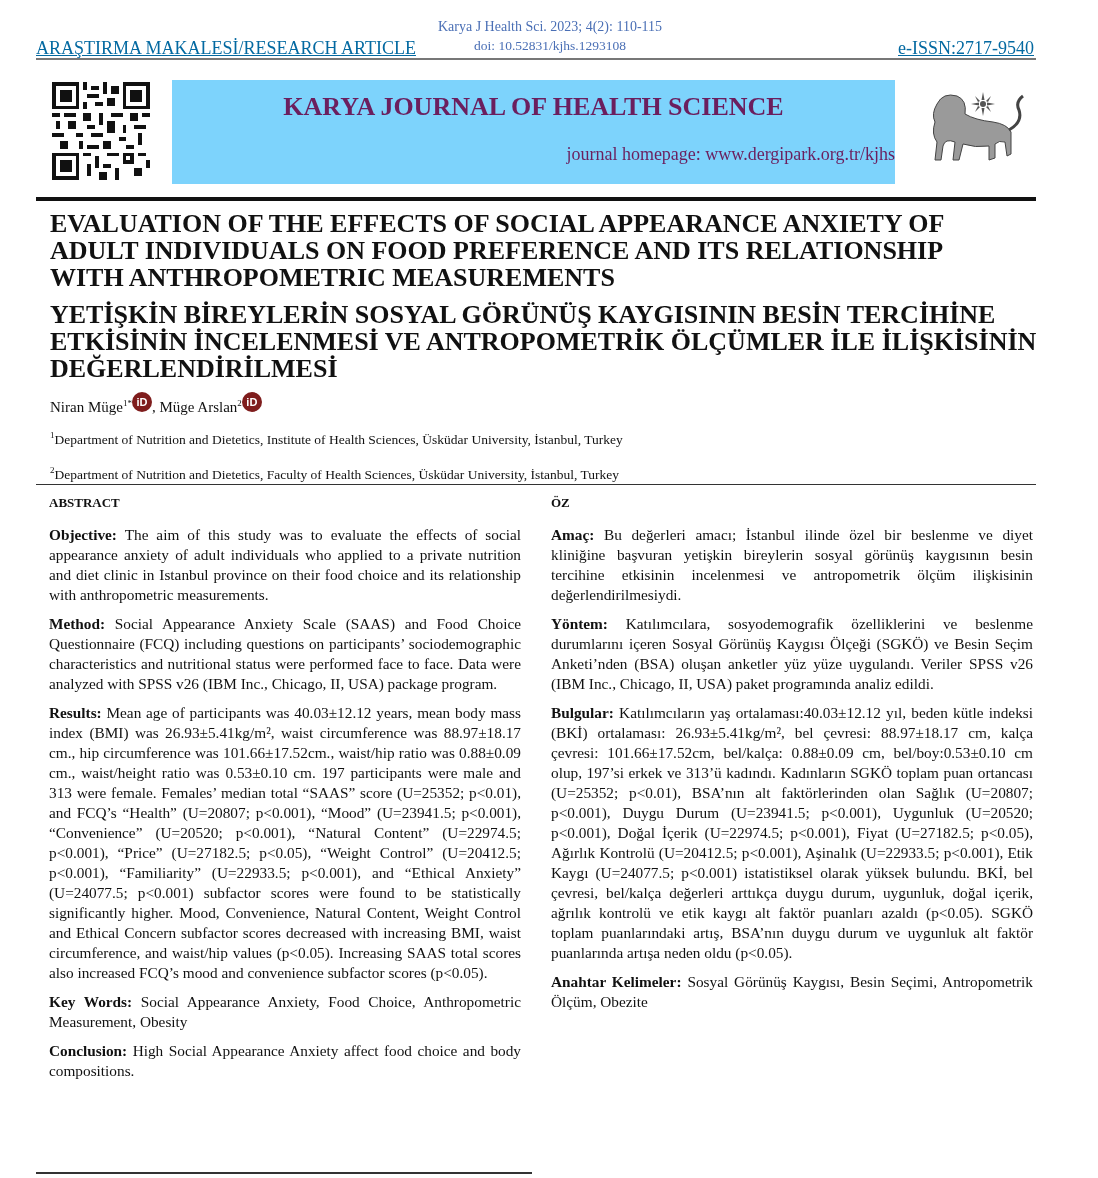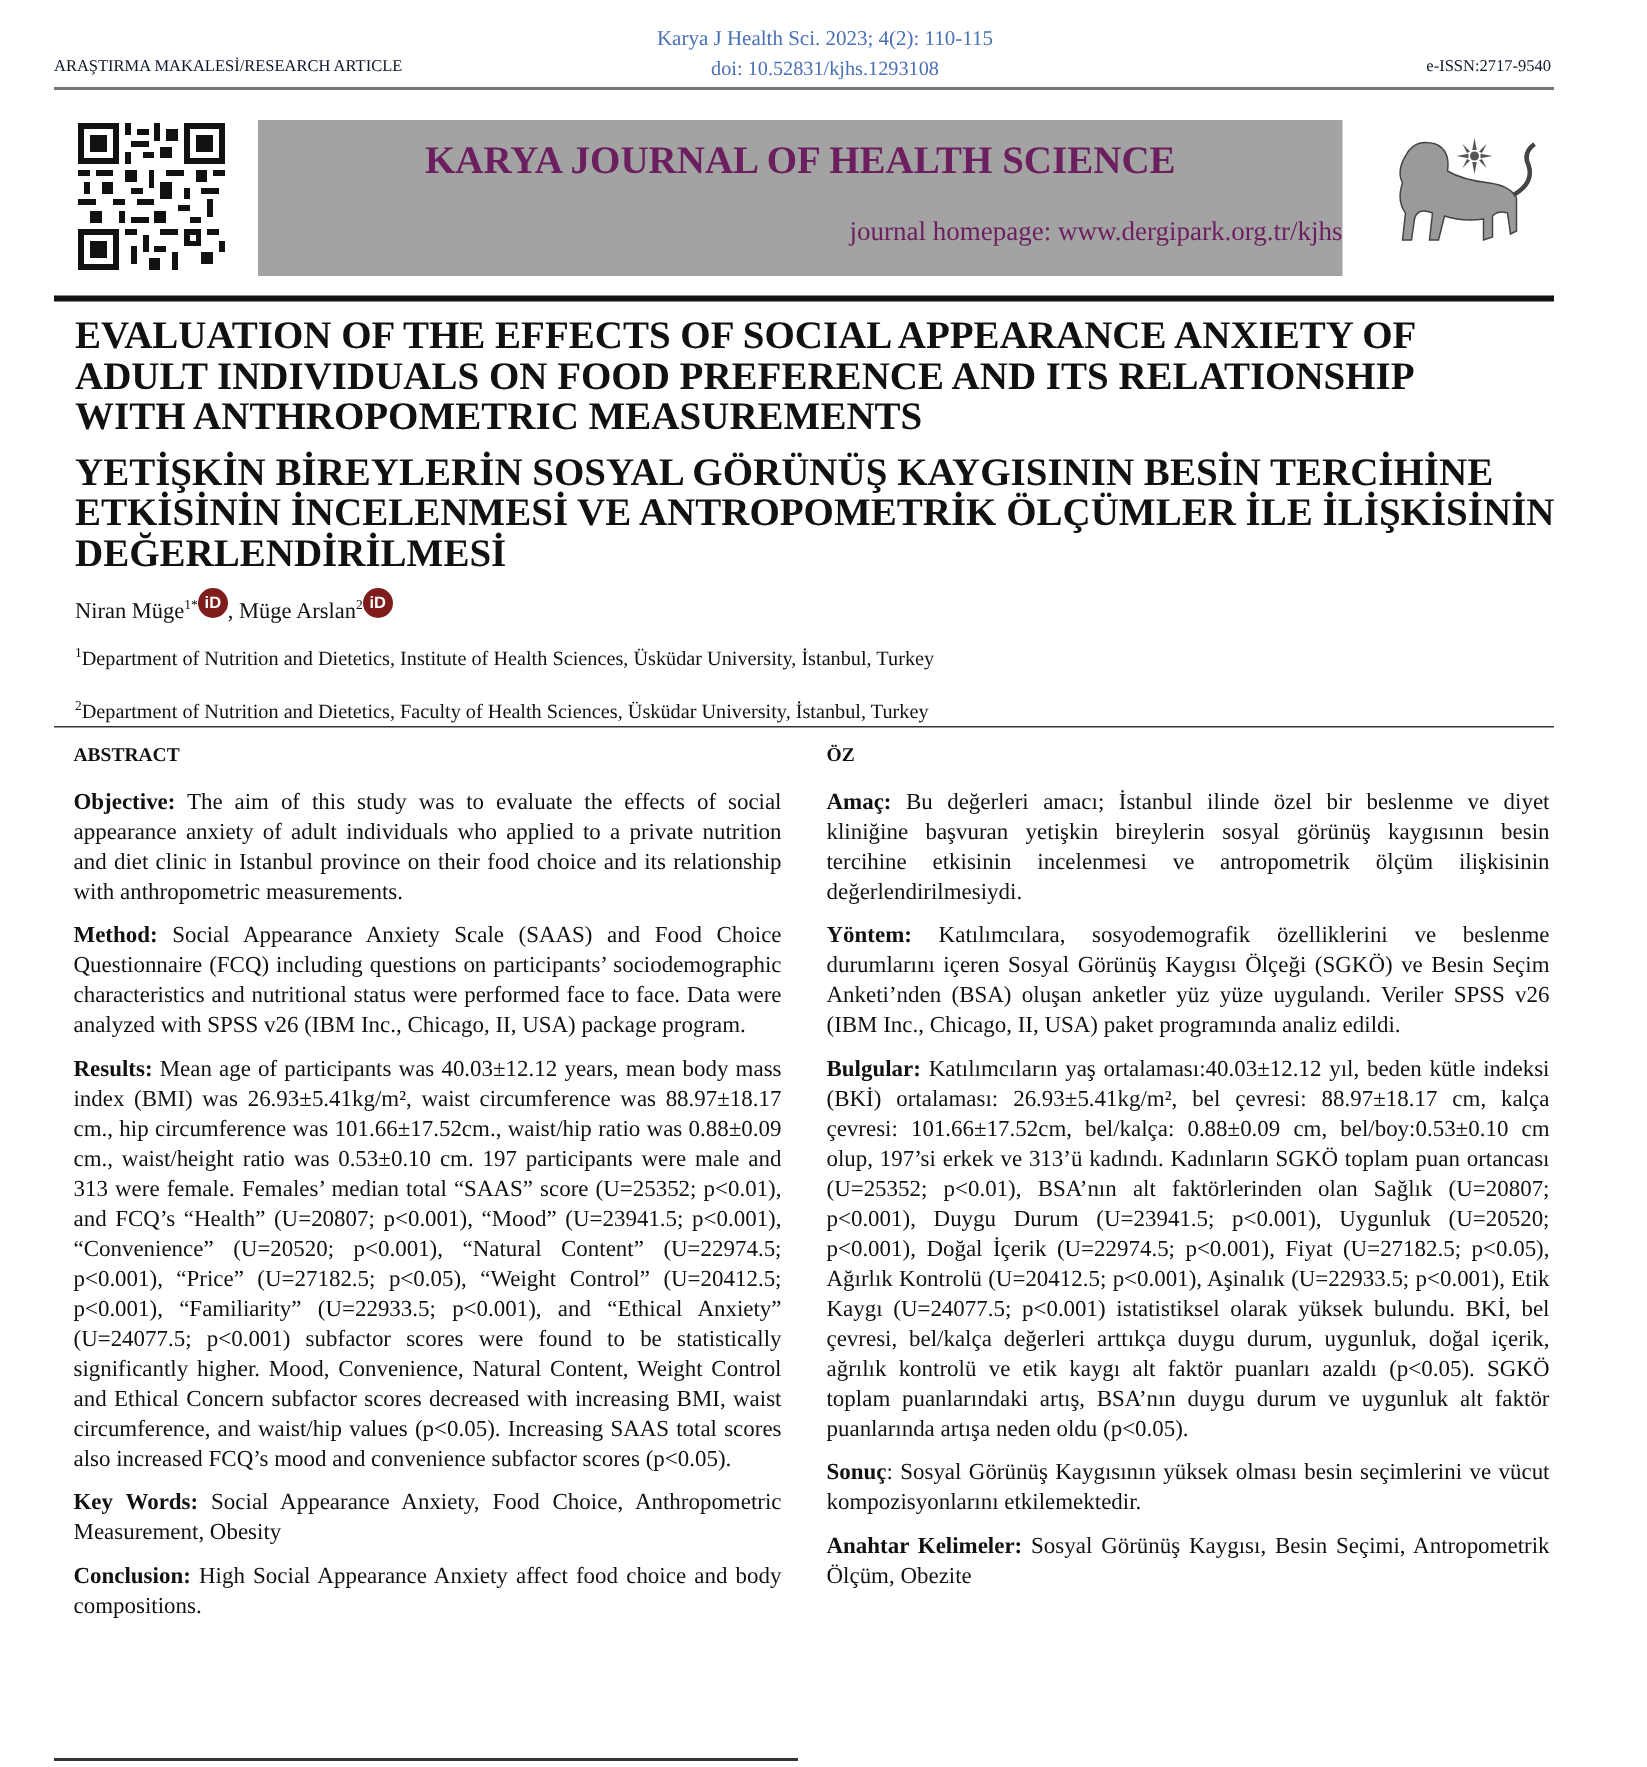--- a/index.html
+++ b/index.html
@@ -1,24 +1,24 @@
 <!DOCTYPE html>
 <html><head>
 <meta charset="utf-8">
 <style>
   html, body { margin: 0; padding: 0; background: #ffffff; }
   body { width: 1098px; height: 1178px; position: relative; overflow: hidden;
          font-family: "Liberation Serif", "DejaVu Serif", serif; color: #111; }
   .abs { position: absolute; }
-  .topline { font-size: 11px; color: #0f172a; }
+  .topline { font-size: 18px; color: #0369a1; text-decoration: underline; }
   .blue { color: #4a6fb5; font-size: 14px; text-align: center; }
   .blue2 { color: #4a6fb5; font-size: 13.5px; text-align: center; }
   .rule-gray { position: absolute; left: 36px; width: 1000px; height: 2px; background: #777; }
   .rule-black { position: absolute; left: 36px; width: 1000px; height: 4px; background: #111; }
-  .banner { position: absolute; left: 172px; top: 80px; width: 723px; height: 104px; background: #a3a3a3; }
+  .banner { position: absolute; left: 172px; top: 80px; width: 723px; height: 104px; background: #7dd3fc; }
   .journal-name { position: absolute; left: 0; right: 0; top: 12px; text-align: center;
                   font-size: 26px; font-weight: bold; color: #6b1f5e; letter-spacing: 0px; }
   .homepage { position: absolute; left: 0; right: 0; top: 64px; text-align: right; font-size: 18px; color: #6b1f5e; }
   .title-en, .title-tr { position: absolute; left: 50px; width: 990px; font-weight: bold; font-size: 26px; line-height: 27px; color: #111; }
   .authors { font-size: 15px; }
   .orcid { display: inline-block; width: 20px; height: 20px; border-radius: 50%; background: #7f1d1d;
            color: #fff; font-family: "Liberation Sans", sans-serif; font-size: 11px; font-weight: bold;
            text-align: center; line-height: 20px; vertical-align: top; position: relative; top: -6px; }
   sup { font-size: 9px; }
   .affil { font-size: 13.5px; }
@@ -143,17 +143,16 @@
   <p><b class="lbl">Results:</b><span> Mean age of participants was 40.03±12.12 years, mean body mass index (BMI) was 26.93±5.41kg/m², waist circumference was 88.97±18.17 cm., hip circumference was 101.66±17.52cm., waist/hip ratio was 0.88±0.09 cm., waist/height ratio was 0.53±0.10 cm. 197 participants were male and 313 were female. Females’ median total “SAAS” score (U=25352; p&lt;0.01), and FCQ’s “Health” (U=20807; p&lt;0.001), “Mood” (U=23941.5; p&lt;0.001), “Convenience” (U=20520; p&lt;0.001), “Natural Content” (U=22974.5; p&lt;0.001), “Price” (U=27182.5; p&lt;0.05), “Weight Control” (U=20412.5; p&lt;0.001), “Familiarity” (U=22933.5; p&lt;0.001), and “Ethical Anxiety” (U=24077.5; p&lt;0.001) subfactor scores were found to be statistically significantly higher. Mood, Convenience, Natural Content, Weight Control and Ethical Concern subfactor scores decreased with increasing BMI, waist circumference, and waist/hip values (p&lt;0.05). Increasing SAAS total scores also increased FCQ’s mood and convenience subfactor scores (p&lt;0.05).</span></p>
   <p><b class="lbl">Key Words:</b><span> Social Appearance Anxiety, Food Choice, Anthropometric Measurement, Obesity</span></p>
   <p><b class="lbl">Conclusion:</b><span> High Social Appearance Anxiety affect food choice and body compositions.</span></p>
 </div>
 
 <div class="col" style="left:551px; top:493px; width:482px;">
   <h3>ÖZ</h3>
   <p><b class="lbl">Amaç:</b><span> Bu değerleri amacı; İstanbul ilinde özel bir beslenme ve diyet kliniğine başvuran yetişkin bireylerin sosyal görünüş kaygısının besin tercihine etkisinin incelenmesi ve antropometrik ölçüm ilişkisinin değerlendirilmesiydi.</span></p>
   <p><b class="lbl">Yöntem:</b><span> Katılımcılara, sosyodemografik özelliklerini ve beslenme durumlarını içeren Sosyal Görünüş Kaygısı Ölçeği (SGKÖ) ve Besin Seçim Anketi’nden (BSA) oluşan anketler yüz yüze uygulandı. Veriler SPSS v26 (IBM Inc., Chicago, II, USA) paket programında analiz edildi.</span></p>
   <p><b class="lbl">Bulgular:</b><span> Katılımcıların yaş ortalaması:40.03±12.12 yıl, beden kütle indeksi (BKİ) ortalaması: 26.93±5.41kg/m², bel çevresi: 88.97±18.17 cm, kalça çevresi: 101.66±17.52cm, bel/kalça: 0.88±0.09 cm, bel/boy:0.53±0.10 cm olup, 197’si erkek ve 313’ü kadındı. Kadınların SGKÖ toplam puan ortancası (U=25352; p&lt;0.01), BSA’nın alt faktörlerinden olan Sağlık (U=20807; p&lt;0.001), Duygu Durum (U=23941.5; p&lt;0.001), Uygunluk (U=20520; p&lt;0.001), Doğal İçerik (U=22974.5; p&lt;0.001), Fiyat (U=27182.5; p&lt;0.05), Ağırlık Kontrolü (U=20412.5; p&lt;0.001), Aşinalık (U=22933.5; p&lt;0.001), Etik Kaygı (U=24077.5; p&lt;0.001) istatistiksel olarak yüksek bulundu. BKİ, bel çevresi, bel/kalça değerleri arttıkça duygu durum, uygunluk, doğal içerik, ağrılık kontrolü ve etik kaygı alt faktör puanları azaldı (p&lt;0.05). SGKÖ toplam puanlarındaki artış, BSA’nın duygu durum ve uygunluk alt faktör puanlarında artışa neden oldu (p&lt;0.05).</span></p>
-  <p><b class="lbl">Sonuç</b><span>: Sosyal Görünüş Kaygısının yüksek olması besin seçimlerini ve vücut kompozisyonlarını etkilemektedir.</span></p>
   <p><b class="lbl">Anahtar Kelimeler:</b><span> Sosyal Görünüş Kaygısı, Besin Seçimi, Antropometrik Ölçüm, Obezite</span></p>
 </div>
 
 <div class="abs" style="left:36px; top:1172px; width:496px; height:2px; background:#333;"></div>
 
 </body></html>

